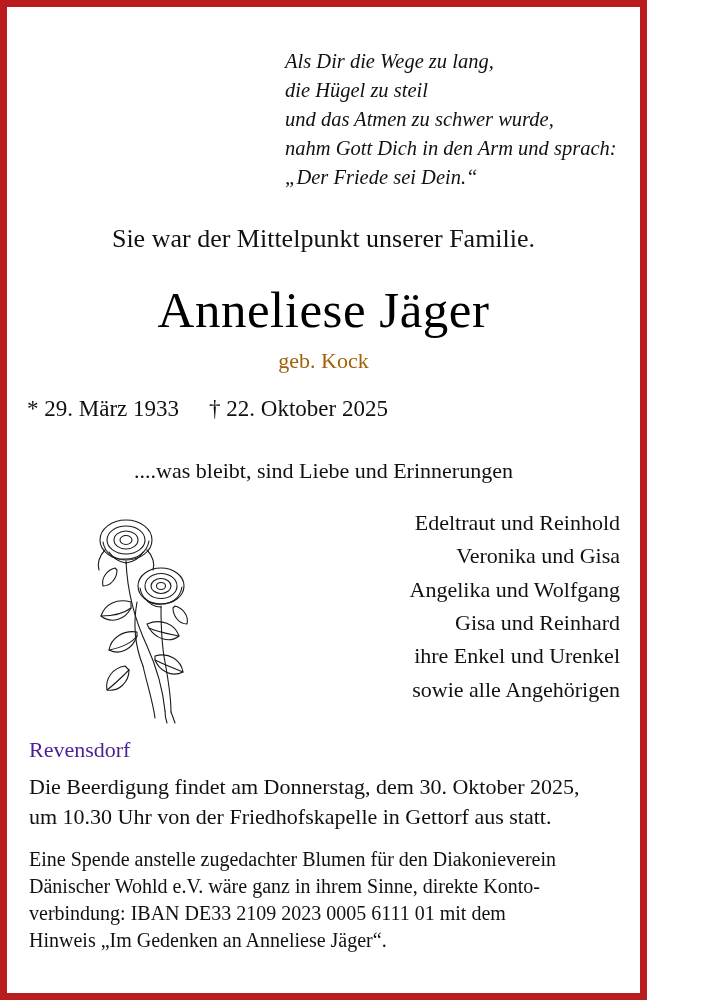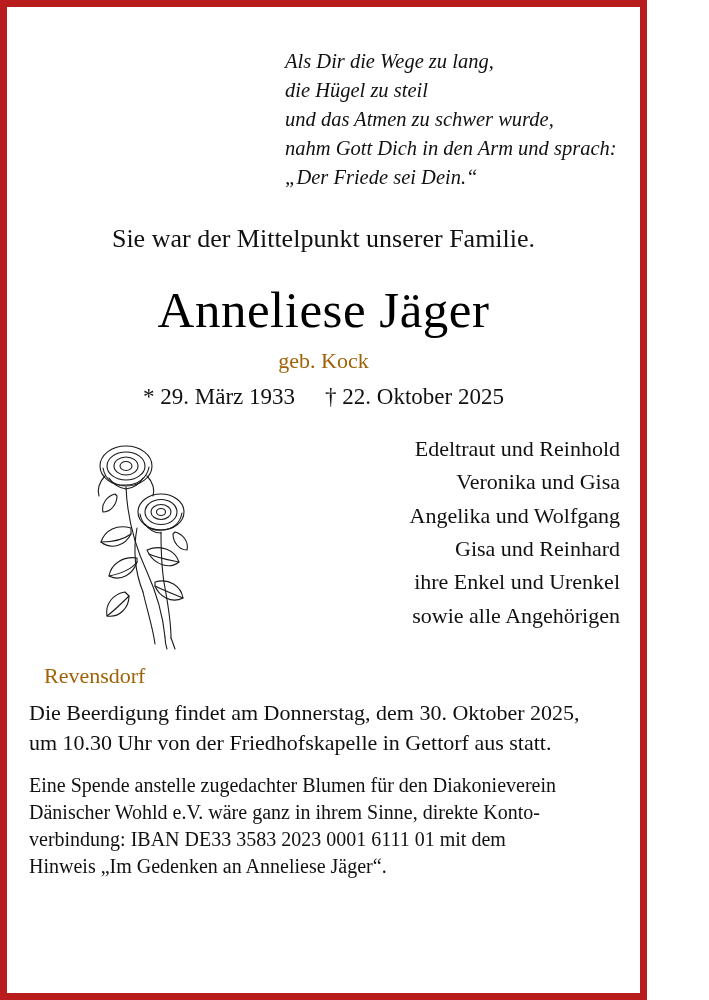--- a/index.html
+++ b/index.html
@@ -59,23 +59,22 @@
   }
   .maiden {
     text-align: center;
     font-size: 22px;
     margin-top: 10px;
     color: #a16207;
   }
 
   
   .dates {
-    text-align: center;
     font-size: 23px;
-    margin-top: 10px;
+    margin-top: 22px;
     color: #111;
   }
   .dates .sep {
     display: inline-block;
     width: 30px;
   }
 
   
   .motto {
     text-align: center;
@@ -102,23 +101,22 @@
     padding-left: 108px;
     font-size: 22px;
     line-height: 1.52;
     color: #111;
   }
 
   
   .place {
     font-size: 22px;
     margin-top: 6px;
-    color: #a16207;
+    color: #4c1d95;
     padding-left: 2px;
-    margin-left: 15px;
   }
   .funeral {
     font-size: 22px;
     line-height: 1.36;
     margin-top: 9px;
     color: #111;
     padding-left: 2px;
   }
   .donation {
     font-size: 20px;
@@ -144,20 +142,21 @@
 
     <div class="intro">Sie war der Mittelpunkt unserer Familie.</div>
 
     <div class="name">Anneliese Jäger</div>
     <div class="maiden">geb. Kock</div>
 
     <div class="dates">
       <span>* 29. März 1933</span><span class="sep"></span><span>† 22. Oktober 2025</span>
     </div>
 
+    <div class="motto">....was bleibt, sind Liebe und Erinnerungen</div>
 
     <div class="mid">
       <div class="rose">
         <svg viewBox="0 0 130 220" width="130" height="220" aria-hidden="true">
           <g fill="none" stroke="#1a1a1a" stroke-width="1.1" stroke-linecap="round" stroke-linejoin="round">
 
             <ellipse cx="41" cy="34" rx="26" ry="20"></ellipse>
             <ellipse cx="41" cy="34" rx="19" ry="14"></ellipse>
             <ellipse cx="41" cy="34" rx="12" ry="9"></ellipse>
             <ellipse cx="41" cy="34" rx="6" ry="4.5"></ellipse>
@@ -213,18 +212,18 @@
     <div class="place">Revensdorf</div>
 
     <div class="funeral">
       <div>Die Beerdigung findet am Donnerstag, dem 30. Oktober 2025,</div>
       <div>um 10.30 Uhr von der Friedhofskapelle in Gettorf aus statt.</div>
     </div>
 
     <div class="donation">
       <div>Eine Spende anstelle zugedachter Blumen für den Diakonieverein</div>
       <div>Dänischer Wohld e.V. wäre ganz in ihrem Sinne, direkte Konto-</div>
-      <div>verbindung: IBAN DE33 3583 2023 0001 6111 01 mit dem</div>
+      <div>verbindung: IBAN DE33 2109 2023 0005 6111 01 mit dem</div>
       <div>Hinweis „Im Gedenken an Anneliese Jäger“.</div>
     </div>
 
   </div>
 </div>
 
 </body></html>

